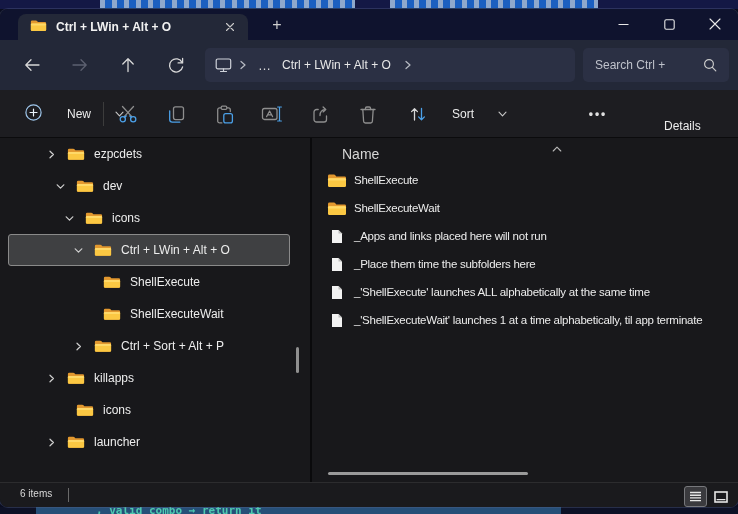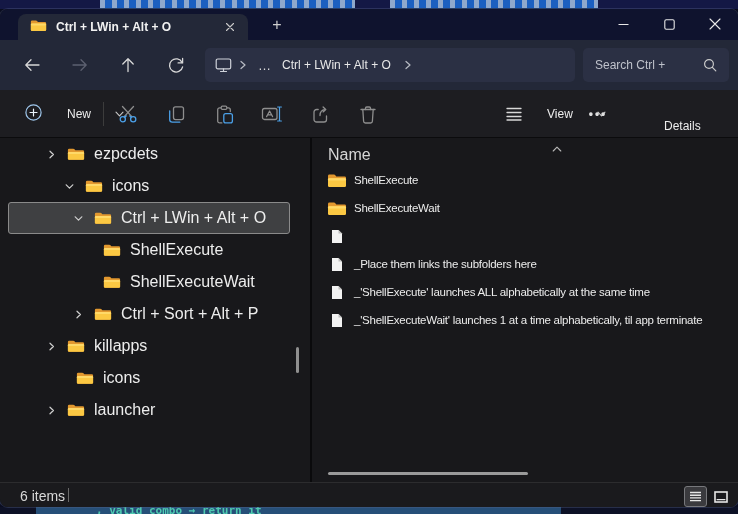--- a/index.html
+++ b/index.html
@@ -42,36 +42,36 @@
   .tb-label { color:#ededed; font-size:12px; }
   .tb-sep { position:absolute; left:103px; top:12px; width:1px; height:24px; background:#3c3c3c; }
   .tb-more { color:#e0e0e0; font-size:12px; letter-spacing:2px; font-weight:bold; }
 
   .content { left:0; top:129px; width:738px; height:344px; background:#18181b; }
   .sidebar { position:absolute; left:0; top:0; width:310px; height:344px; overflow:hidden; }
   .tree-row { position:relative; margin:0 0 0 8px; width:282px; height:32px; display:flex; align-items:center; border:1px solid transparent; border-radius:3px; }
   .tree-row.selected { background:#3f4042; border-color:#8a8a8a; }
   .tree-chevron { width:16px; height:16px; display:flex; align-items:center; justify-content:center; flex:0 0 16px; }
   .tree-folder { margin-left:8px; display:flex; flex:0 0 18px; }
-  .tree-label { margin-left:9px; color:#ededed; font-size:16px; white-space:nowrap; }
+  .tree-label { margin-left:9px; color:#ededed; font-size:12px; white-space:nowrap; }
   .side-scroll { position:absolute; left:296px; top:209px; width:3px; height:26px; background:#8f8f8f; border-radius:2px; }
   .v-divider { position:absolute; left:310px; top:0; width:2px; height:344px; background:#0a0a0c; }
 
   .pane { position:absolute; left:312px; top:0; width:426px; height:344px; }
   .col-header { position:absolute; left:0; top:0; width:426px; height:28px; }
   .col-caret { position:absolute; left:240px; top:0px; }
-  .col-name { position:absolute; left:16px; top:8px; color:#d6d6d6; font-size:16px; }
+  .col-name { position:absolute; left:30px; top:8px; color:#d6d6d6; font-size:14px; }
   .file-rows { position:absolute; left:0; top:28px; width:426px; }
   .file-row { height:28px; display:flex; align-items:center; border-radius:3px; }
   .file-ico { width:22px; margin-left:14px; display:flex; justify-content:center; flex:0 0 22px; }
   .file-label { margin-left:6px; color:#ececec; font-size:11.5px; letter-spacing:-0.25px; white-space:nowrap; }
   .h-scroll { position:absolute; left:16px; top:334px; width:200px; height:3px; background:#9a9a9a; border-radius:2px; }
 
   .statusbar { left:0; top:473px; width:738px; height:25px; background:#1a1a1d; border-top:1px solid #2c2c2e; }
-  .status-count { position:absolute; left:20px; top:5px; color:#d8d8d8; font-size:14px; }
+  .status-count { position:absolute; left:20px; top:5px; color:#d8d8d8; font-size:10px; }
   .status-div { position:absolute; left:68px; top:5px; width:1px; height:14px; background:#6a6a6a; }
   .view-toggle { position:absolute; top:3px; width:23px; height:21px; display:flex; align-items:center; justify-content:center; border-radius:3px; border:1px solid transparent; }
   .view-toggle.active { background:#3a3a3e; border-color:#77787c; }
 </style>
 </head>
 <body>
 
 <div class="screen">
 
   <div class="abs bg-top">
@@ -227,25 +227,26 @@
           </svg>
       </div>
       <div class="tb-btn" style="left:348px;width:40px;">
         <svg width="20" height="21" viewBox="0 0 20 21" fill="none" stroke="#8e8e8e" stroke-width="1.3" stroke-linecap="round" stroke-linejoin="round">
             <path d="M3 5.5 H17"></path>
             <path d="M7.5 5.5 V4.2 A1.2 1.2 0 0 1 8.7 3 H11.3 A1.2 1.2 0 0 1 12.5 4.2 V5.5"></path>
             <path d="M4.8 5.5 L5.6 17.3 A1.8 1.8 0 0 0 7.4 19 H12.6 A1.8 1.8 0 0 0 14.4 17.3 L15.2 5.5"></path>
           </svg>
       </div>
 
-      <div class="tb-btn" style="left:497px;padding:0 8px;">
-        <svg width="18" height="16" viewBox="0 0 18 16">
-            <path d="M2 2.5 H16 M2 6.5 H16 M2 10.5 H16 M2 14 H16" stroke="#d8d8d8" stroke-width="1.3" stroke-linecap="round"></path>
-          </svg>
-        <span class="tb-label">View</span>
+      <div class="tb-btn" style="left:400px;padding:0 8px;">
+        <svg width="20" height="20" viewBox="0 0 20 20" fill="none">
+            <path d="M6.5 16 V4.8 M3.6 7.6 L6.5 4.6 L9.4 7.6" stroke="#d8d8d8" stroke-width="1.3" stroke-linecap="round" stroke-linejoin="round"></path>
+            <path d="M13.5 4.5 V15.7 M10.6 12.9 L13.5 15.9 L16.4 12.9" stroke="#4ba0e8" stroke-width="1.3" stroke-linecap="round" stroke-linejoin="round"></path>
+          </svg>
+        <span class="tb-label">Sort</span>
         <svg width="9" height="6" viewBox="0 0 9 6">
             <path d="M1 1.2 L4.5 4.8 L8 1.2" fill="none" stroke="#c9c9c9" stroke-width="1.1" stroke-linecap="round" stroke-linejoin="round"></path>
           </svg>
       </div>
       <div class="tb-btn" style="left:583px;width:30px;">
         <span class="tb-more">•••</span>
       </div>
       <div class="tb-btn" style="left:656px;padding:0 8px;flex-direction:column;">
         <svg width="22" height="20" viewBox="0 0 22 20">
             <rect x="1" y="3" width="20" height="14" rx="3" fill="none" stroke="#c9ccd2" stroke-width="1.3"></rect>
@@ -266,20 +267,35 @@
             </span>
             <span class="tree-folder">
               <svg width="18" height="14" viewBox="0 0 20 15">
                 <path d="M1 3 Q1 1.6 2.4 1.6 L7 1.6 Q7.8 1.6 8.3 2.2 L9.3 3.4 H17.6 Q19 3.4 19 4.8 V12.6 Q19 14 17.6 14 H2.4 Q1 14 1 12.6 Z" fill="#e2982f"></path>
                 <rect x="1" y="5.2" width="18" height="8.8" rx="1.4" fill="#fbc843"></rect>
                 <rect x="1" y="5.2" width="18" height="2.4" rx="1.2" fill="#ffd968"></rect>
               </svg>
             </span>
             <span class="tree-label">ezpcdets</span>
           </div>
+          <div class="tree-row" style="padding-left: 43px;">
+            <span class="tree-chevron">
+              <svg width="11" height="11" viewBox="0 0 11 11">
+                <path d="M2.2 3.8 L5.5 7.2 L8.8 3.8" fill="none" stroke="#cfcfcf" stroke-width="1.2" stroke-linecap="round" stroke-linejoin="round"></path>
+              </svg>
+            </span>
+            <span class="tree-folder">
+              <svg width="18" height="14" viewBox="0 0 20 15">
+                <path d="M1 3 Q1 1.6 2.4 1.6 L7 1.6 Q7.8 1.6 8.3 2.2 L9.3 3.4 H17.6 Q19 3.4 19 4.8 V12.6 Q19 14 17.6 14 H2.4 Q1 14 1 12.6 Z" fill="#e2982f"></path>
+                <rect x="1" y="5.2" width="18" height="8.8" rx="1.4" fill="#fbc843"></rect>
+                <rect x="1" y="5.2" width="18" height="2.4" rx="1.2" fill="#ffd968"></rect>
+              </svg>
+            </span>
+            <span class="tree-label">dev</span>
+          </div>
           <div class="tree-row" style="padding-left: 52px;">
             <span class="tree-chevron">
               <svg width="11" height="11" viewBox="0 0 11 11">
                 <path d="M2.2 3.8 L5.5 7.2 L8.8 3.8" fill="none" stroke="#cfcfcf" stroke-width="1.2" stroke-linecap="round" stroke-linejoin="round"></path>
               </svg>
             </span>
             <span class="tree-folder">
               <svg width="18" height="14" viewBox="0 0 20 15">
                 <path d="M1 3 Q1 1.6 2.4 1.6 L7 1.6 Q7.8 1.6 8.3 2.2 L9.3 3.4 H17.6 Q19 3.4 19 4.8 V12.6 Q19 14 17.6 14 H2.4 Q1 14 1 12.6 Z" fill="#e2982f"></path>
                 <rect x="1" y="5.2" width="18" height="8.8" rx="1.4" fill="#fbc843"></rect>
@@ -415,29 +431,30 @@
               </span>
               <span class="file-label">ShellExecuteWait</span>
             </div>
             <div class="file-row">
               <span class="file-ico">
                 <svg width="12" height="15" viewBox="0 0 12 15">
                   <path d="M1 1 H7.5 L11 4.5 V14 H1 Z" fill="#f2f2f2"></path>
                   <path d="M7.5 1 V4.5 H11 Z" fill="#bdbdbd"></path>
                 </svg>
               </span>
+              <span class="file-label">_Apps and links placed here will not run</span>
             </div>
             <div class="file-row">
               <span class="file-ico">
                 <svg width="12" height="15" viewBox="0 0 12 15">
                   <path d="M1 1 H7.5 L11 4.5 V14 H1 Z" fill="#f2f2f2"></path>
                   <path d="M7.5 1 V4.5 H11 Z" fill="#bdbdbd"></path>
                 </svg>
               </span>
-              <span class="file-label">_Place them links the subfolders here</span>
+              <span class="file-label">_Place them time the subfolders here</span>
             </div>
             <div class="file-row">
               <span class="file-ico">
                 <svg width="12" height="15" viewBox="0 0 12 15">
                   <path d="M1 1 H7.5 L11 4.5 V14 H1 Z" fill="#f2f2f2"></path>
                   <path d="M7.5 1 V4.5 H11 Z" fill="#bdbdbd"></path>
                 </svg>
               </span>
               <span class="file-label">_'ShellExecute' launches ALL alphabetically at the same time</span>
             </div>

